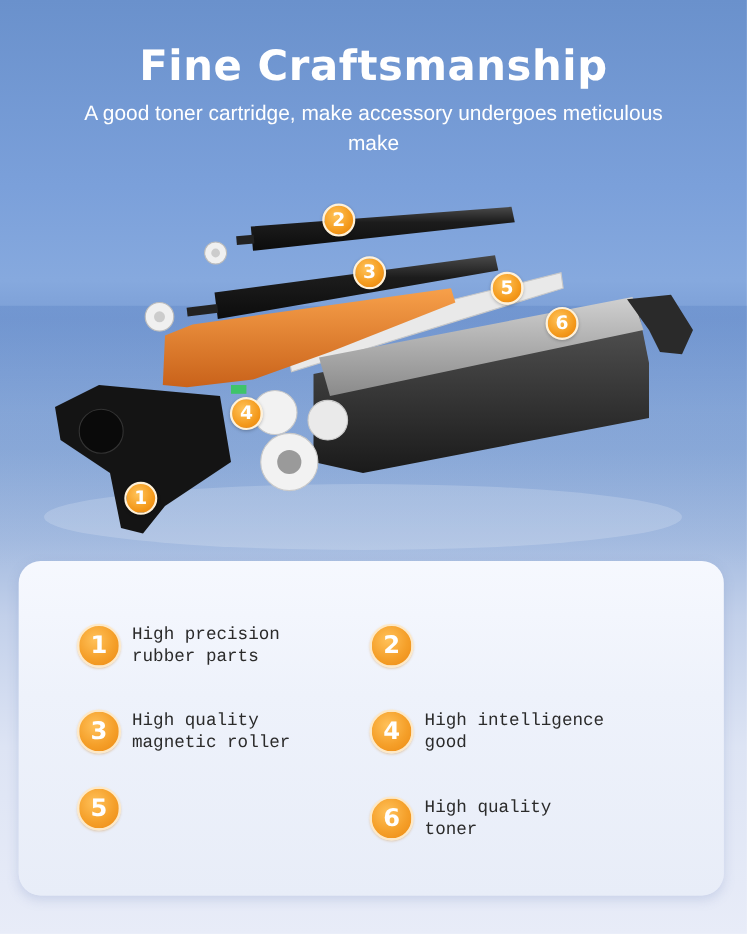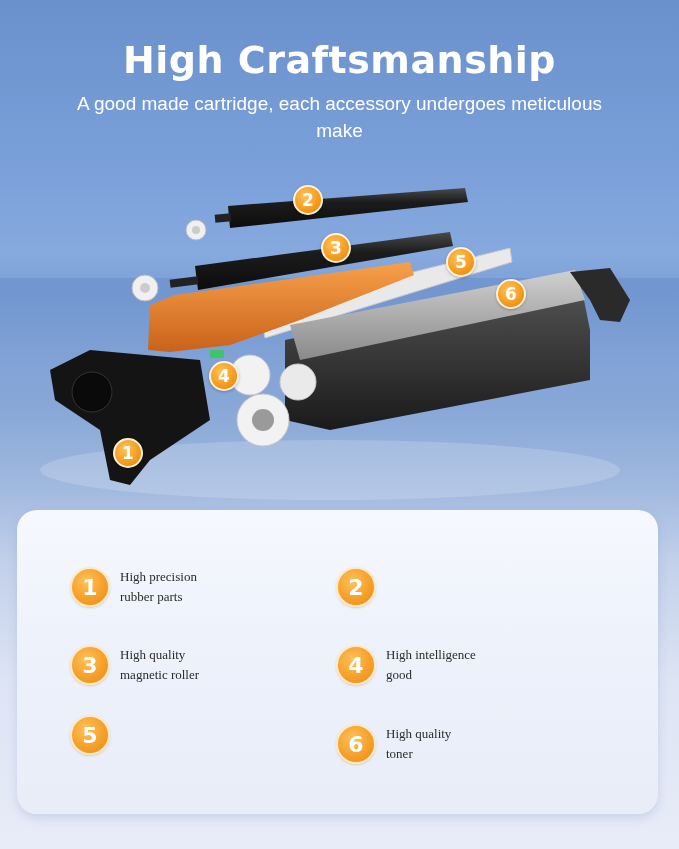--- a/index.html
+++ b/index.html
@@ -37,30 +37,30 @@
   .feature { position: absolute; display: flex; align-items: center; }
   .feature .num {
     width: 40px; height: 40px; border-radius: 50%; flex: none;
     background: radial-gradient(circle at 40% 35%, #ffc15a 0%, #f5a02a 55%, #ec8912 100%);
     border: 2px solid #fde9c8;
     color: #fff; font-family: "DejaVu Sans", sans-serif; font-weight: bold; font-size: 22px;
     display: flex; align-items: center; justify-content: center;
     box-shadow: 0 1px 2px rgba(200,120,20,0.3);
   }
   .feature .text {
-    margin-left: 10px; font-family: Liberation Serif, serif; font-size: 13px; line-height: 20px; color: #2b2b2b;
+    margin-left: 10px; font-family: Liberation Mono, monospace; font-size: 16px; line-height: 20px; color: #2b2b2b;
     white-space: pre-line;
   }
 </style>
 </head>
 <body>
 
 <div class="header">
-  <div class="title">High Craftsmanship</div>
-  <div class="subtitle">A good made cartridge, each accessory undergoes meticulous make</div>
+  <div class="title">Fine Craftsmanship</div>
+  <div class="subtitle">A good toner cartridge, make accessory undergoes meticulous make</div>
 </div>
 
 <div class="horizon"></div>
 
 <div class="illustration">
   <svg width="679" height="340" viewBox="0 170 679 340">
     <defs>
       <linearGradient id="rollerG" x1="0" y1="0" x2="0" y2="1">
         <stop offset="0" stop-color="#4a4a4a"></stop>
           <stop offset="0.35" stop-color="#1c1c1c"></stop>

